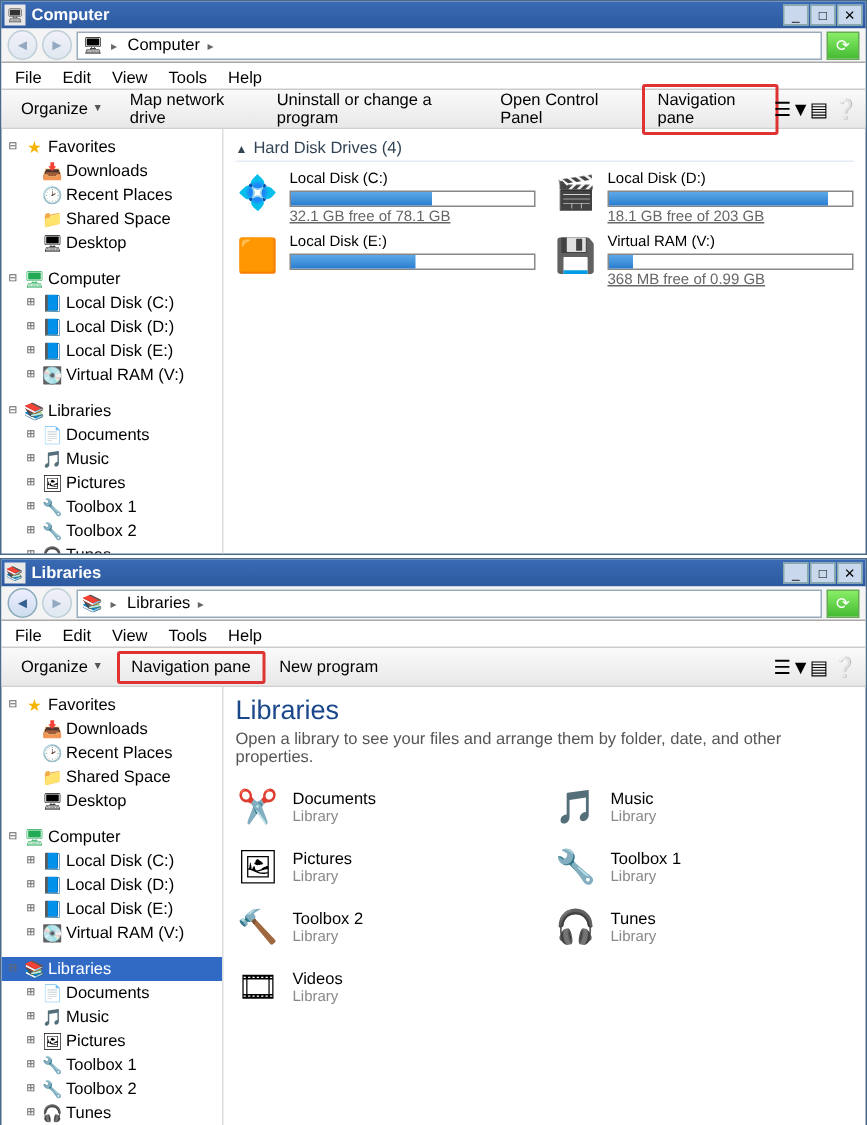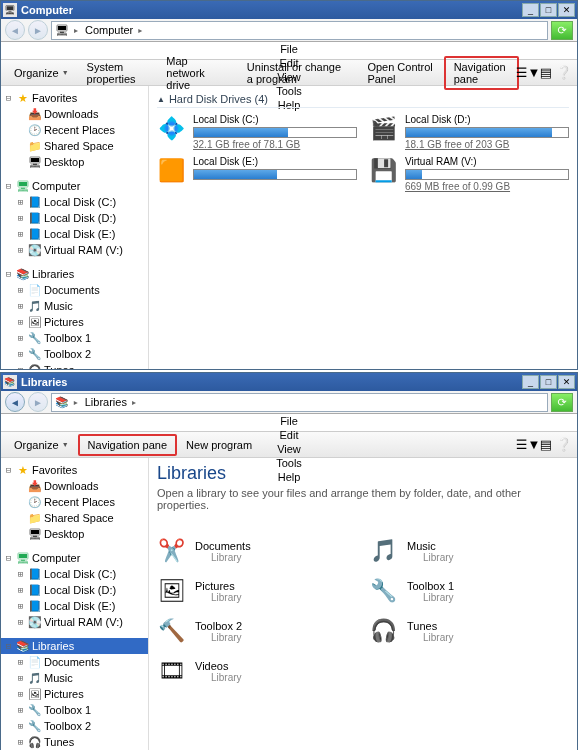--- a/index.html
+++ b/index.html
@@ -10,21 +10,21 @@
   .titlebar .title { flex: 1; font-weight: bold; }
   .win-controls { display: flex; gap: 1px; }
   .win-btn { width: 17px; height: 14px; background: #c9d8ec; border: 1px solid #8aa; font-size: 9px; display: flex; align-items: center; justify-content: center; color: #000; cursor: pointer; }
   .navbar { height: 23px; border-bottom: 1px solid #aaa; display: flex; align-items: center; padding: 0 4px; gap: 3px; background:#f4f4f4;}
   .navbtn { width: 20px; height: 20px; border-radius: 50%; background: linear-gradient(#eef,#cde); border:1px solid #8ab; display:flex;align-items:center;justify-content:center;font-size:10px;color:#35608f;cursor:pointer;}
   .navbtn.dis{opacity:.5;}
   .addr { flex:1; height:19px; border:1px solid #9ab; background:#fff; display:flex;align-items:center;padding:0 3px;font-size:11px;gap:4px;}
   .addr .seg{display:flex;align-items:center;gap:2px;}
   .addr .drop{font-size:8px;color:#666;padding:0 3px;}
   .refresh { width:22px;height:19px;border:1px solid #6a5;background:linear-gradient(#8e6,#4b3);color:#fff;display:flex;align-items:center;justify-content:center;font-size:11px;cursor:pointer;}
-  .menubar { height:18px; border-bottom:1px solid #ccc; display:flex; align-items:center; font-size:11px; padding:0 2px; background:#fff;flex-direction:column;}
+  .menubar { height:18px; border-bottom:1px solid #ccc; display:flex; align-items:flex-end; font-size:11px; padding:0 2px; background:#fff;}
   .menuitem { padding:1px 7px; cursor:pointer;}
   .toolbar { height:26px; border-bottom:1px solid #d0d0d0; background:linear-gradient(#fafafa,#e8e8e8); display:flex; align-items:center; font-size:11px; gap:0; padding:0 4px;}
   .toolbtn { padding:3px 8px; display:flex;align-items:center;gap:3px;cursor:pointer;border:1px solid transparent;border-radius:2px;}
   .toolbtn .dd{font-size:7px;color:#555;}
   .toolbtn.hl{border:2px solid #d33;}
   .toolbar .spacer{flex:1;}
   .tool-icon{width:18px;height:18px;display:flex;align-items:center;justify-content:center;font-size:13px;cursor:pointer;padding:0 3px;}
   .content { display:flex; }
   .nav-pane { width:148px; border-right:1px solid #ddd; font-size:11px; padding:4px 0; overflow:hidden;}
   .tree-item{display:flex;align-items:center;height:16px;padding:0 2px;gap:2px;cursor:pointer;}
@@ -36,27 +36,27 @@
   .group-hdr .tri{font-size:8px;}
   .drive-grid{display:grid;grid-template-columns:1fr 1fr;gap:6px 12px;margin-top:6px;}
   .drive{display:flex;gap:6px;}
   .drive-ico{width:30px;height:30px;display:flex;align-items:center;justify-content:center;font-size:22px;}
   .drive-info{flex:1;font-size:10px;}
   .drive-name{margin-bottom:2px;}
   .drive-bar{height:11px;border:1px solid #888;background:#fff;position:relative;margin-bottom:1px;}
   .drive-fill{position:absolute;left:0;top:0;bottom:0;background:linear-gradient(#5da8e8,#2a7ed0);}
   .drive-free{color:#666;font-size:10px;text-decoration:underline;}
   .lib-head{font-size:18px;color:#19478a;margin-bottom:3px;}
-  .lib-sub{font-size:11px;color:#555;margin-bottom:25px;}
+  .lib-sub{font-size:11px;color:#555;margin-bottom:12px;}
   .lib-grid{display:grid;grid-template-columns:1fr 1fr;gap:10px 12px;}
   .lib-item{display:flex;gap:8px;align-items:center;}
   .lib-ico{width:30px;height:30px;display:flex;align-items:center;justify-content:center;font-size:22px;}
   .lib-text{font-size:11px;}
   .lib-name{}
-  .lib-kind{color:#888;font-size:10px;margin-left:16px;}
+  .lib-kind{color:#888;font-size:10px;}
   .star{color:#f5b400;}
   .mon{color:#2a5;}
   .blue{color:#2a6ad0;}
 </style>
 </head>
 <body>
 
 <div class="window">
   <div class="titlebar">
     <span class="ico">🖥</span>
@@ -90,21 +90,20 @@
     <span class="menuitem">View</span>
     <span class="menuitem">Tools</span>
     <span class="menuitem">Help</span>
   </div>
 
   <div class="toolbar">
     <div class="toolbtn">
         <span>Organize</span>
         <span class="dd">▼</span>
       </div>
-    <div class="toolbtn">System properties</div>
     <div class="toolbtn">Map network drive</div>
     <div class="toolbtn">Uninstall or change a program</div>
     <div class="toolbtn">Open Control Panel</div>
     <div class="toolbtn hl">Navigation pane</div>
     <div class="spacer"></div>
     <div class="tool-icon">☰<span class="dd">▼</span></div>
     <div class="tool-icon">▤</div>
     <div class="tool-icon blue">❔</div>
   </div>
 
@@ -240,21 +239,21 @@
               </div>
     </div>
           </div>
           <div class="drive">
             <div class="drive-ico">💾</div>
     <div class="drive-info">
       <div class="drive-name">Virtual RAM (V:)</div>
       <div class="drive-bar">
                 <div class="drive-fill" style="width:10%"></div>
               </div>
-      <div class="drive-free">669 MB free of 0.99 GB</div>
+      <div class="drive-free">368 MB free of 0.99 GB</div>
     </div>
           </div>
         </div>
     </div>
   </div>
 </div>
 
 <div class="window">
   <div class="titlebar">
     <span class="ico">📚</span>

